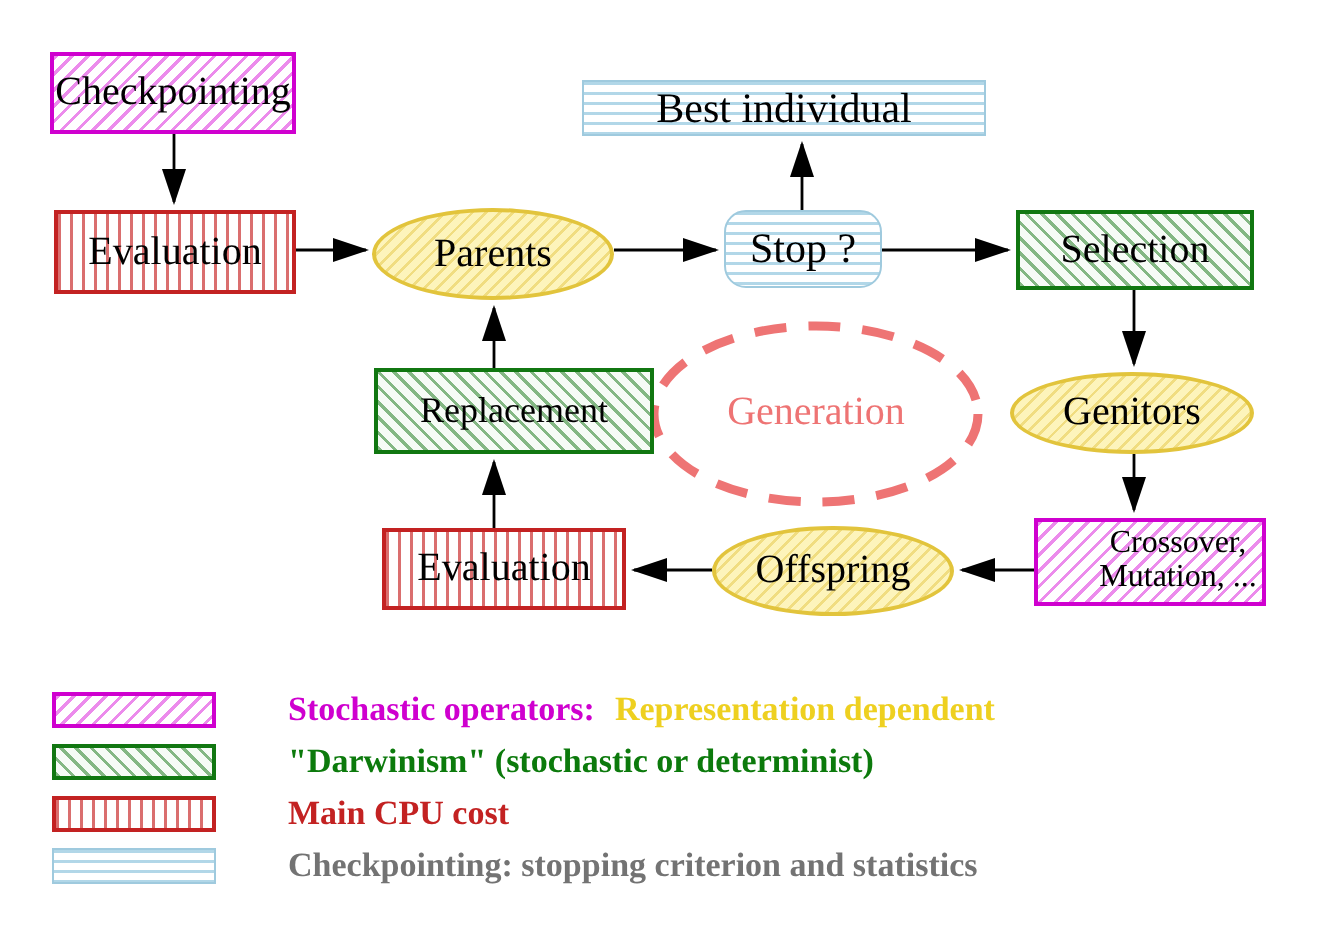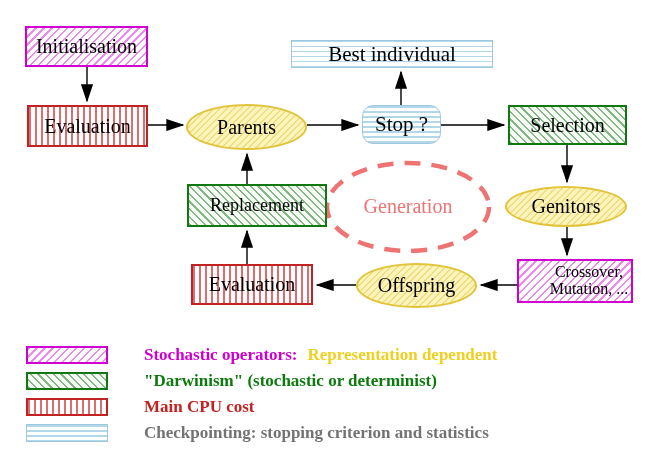--- a/index.html
+++ b/index.html
@@ -86,21 +86,21 @@
       <line x1="441" y1="125" x2="504" y2="125" marker-end="url(#ah)"></line>
       <line x1="567" y1="145" x2="567" y2="182" marker-end="url(#ah)"></line>
       <line x1="567" y1="227" x2="567" y2="255" marker-end="url(#ah)"></line>
       <line x1="517" y1="285" x2="481" y2="285" marker-end="url(#ah)"></line>
       <line x1="356" y1="285" x2="317" y2="285" marker-end="url(#ah)"></line>
       <line x1="247" y1="264" x2="247" y2="231" marker-end="url(#ah)"></line>
       <line x1="247" y1="184" x2="247" y2="154" marker-end="url(#ah)"></line>
     </g>
   </svg>
 
-  <div id="n-initialisation" class="node hatch-magenta">Initialisation</div>
+  <div id="n-initialisation" class="node hatch-magenta">Checkpointing</div>
   <div id="n-evaluation-top" class="node stripe-red">Evaluation</div>
   <div id="n-parents" class="node ellipse-yellow">Parents</div>
   <div id="n-best" class="node stripe-cyan">Best individual</div>
   <div id="n-stop" class="node stripe-cyan">Stop ?</div>
   <div id="n-selection" class="node hatch-green">Selection</div>
   <div id="n-replacement" class="node hatch-green">Replacement</div>
   <div id="n-genitors" class="node ellipse-yellow">Genitors</div>
   <div id="n-evaluation-bot" class="node stripe-red">Evaluation</div>
   <div id="n-offspring" class="node ellipse-yellow">Offspring</div>
   <div id="n-crossover" class="node hatch-magenta">

